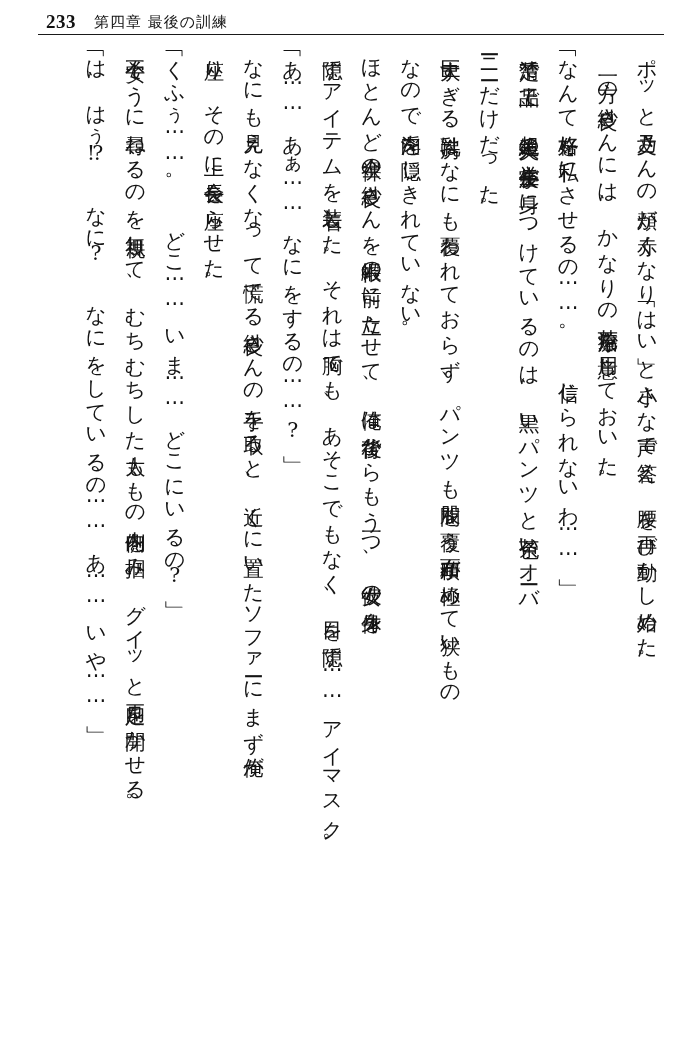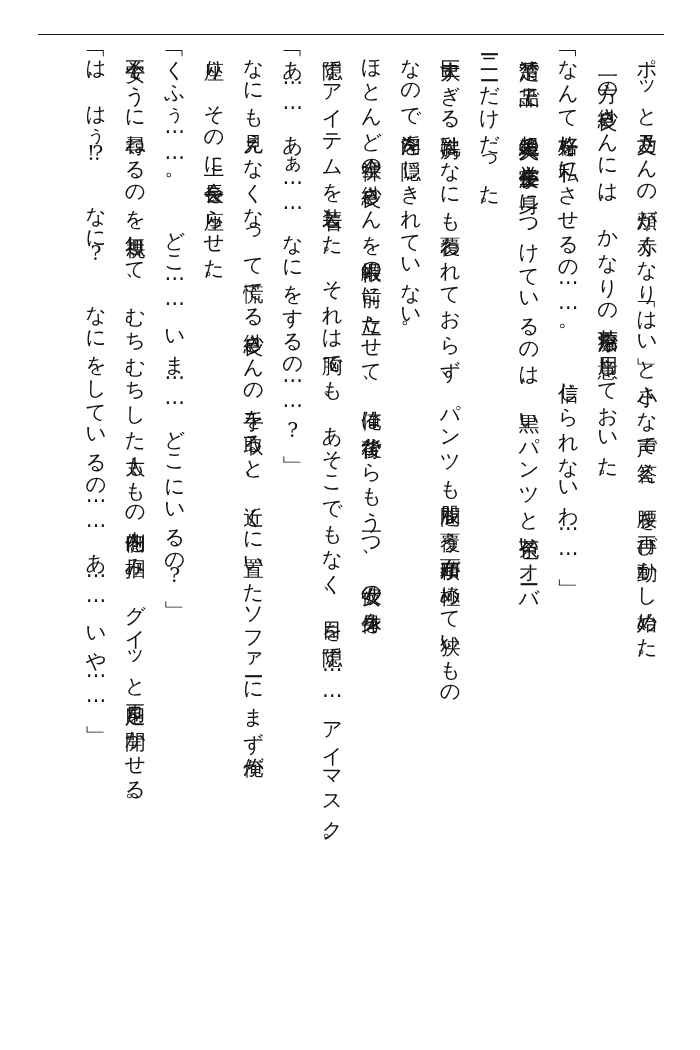--- a/index.html
+++ b/index.html
@@ -87,20 +87,24 @@
   }
   .vtext p.ind {
     text-indent: 1em;
   }
 </style>
 </head>
 <body>
 
 <div class="page">
 
+  <div class="header">
+    <span class="page-number">233</span>
+    <span class="chapter-title">第四章 最後の訓練</span>
+  </div>
   <div class="header-rule"></div>
 
   <div class="body-area">
     <div class="vtext">
       <p>ポッと文乃さんの頬が赤くなり「はい」と小さな声で答え、腰を再び動かし始めた。</p>
       <p class="ind">一方の紗良さんには、かなりの荒療治を用意しておいた。</p>
       <p>「なんて格好を私にさせるの⋯⋯。 信じられないわ⋯⋯」</p>
       <p>清楚で上品で、超絶美人の学生会長が身につけているのは、黒いパンツと茶色いオーバ</p>
       <p>ーニーだけだった。</p>
       <p>巨大すぎる乳房はなにも覆われておらず、パンツも股間を覆う布面積が極めて狭いもの</p>

